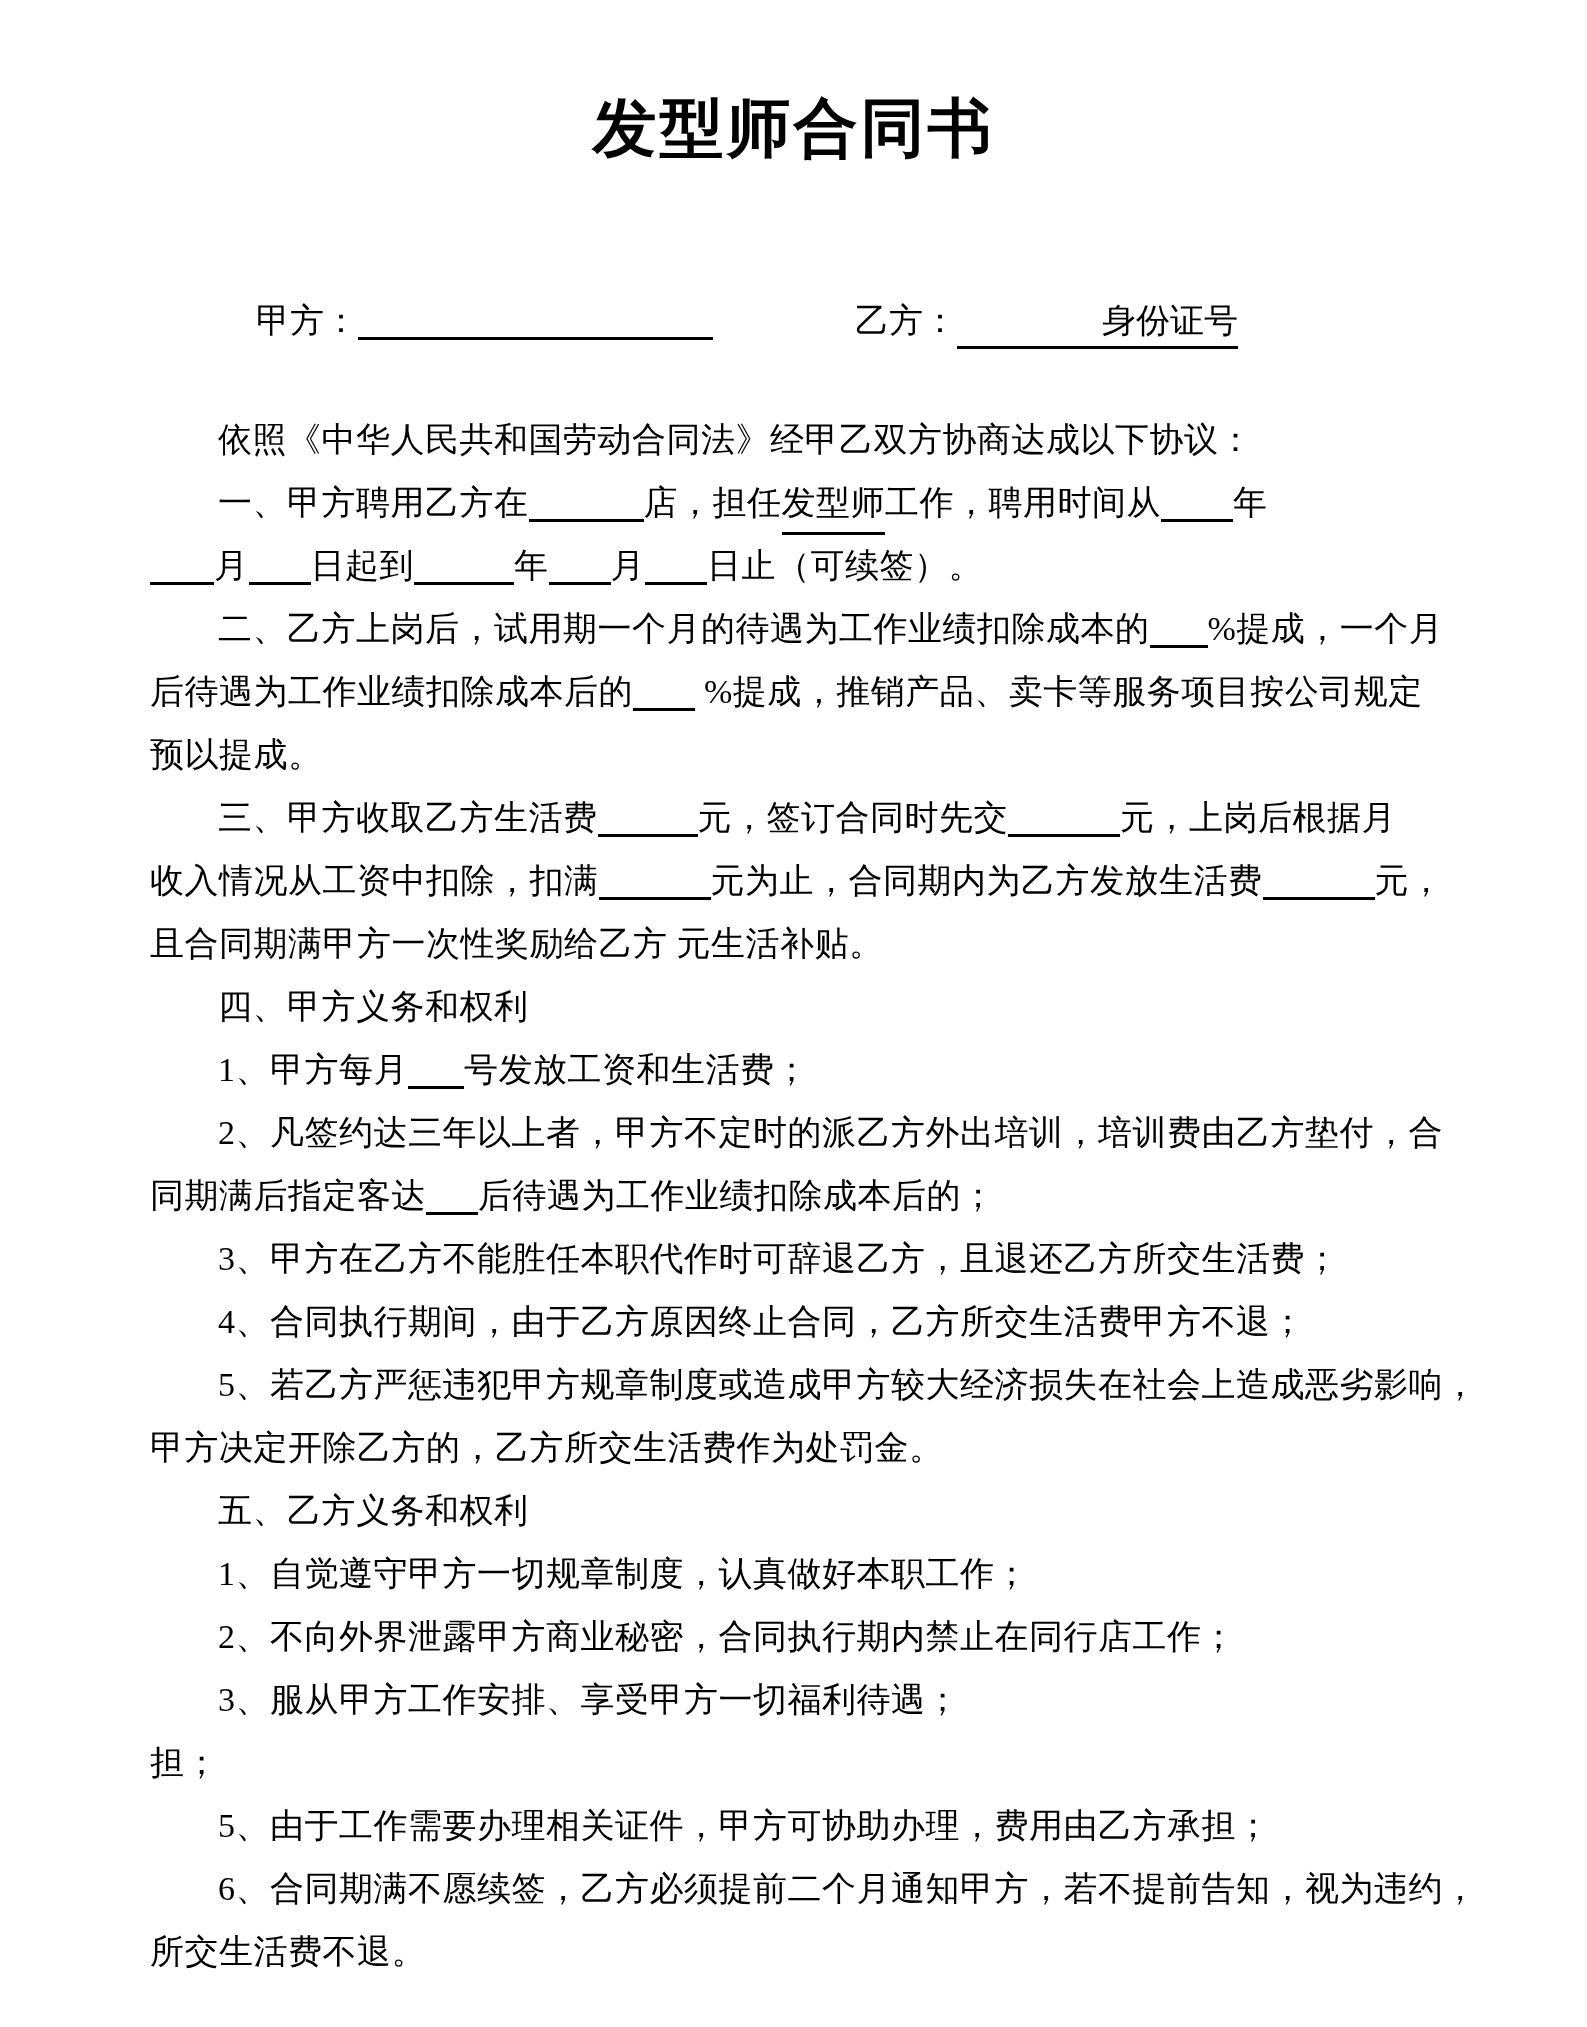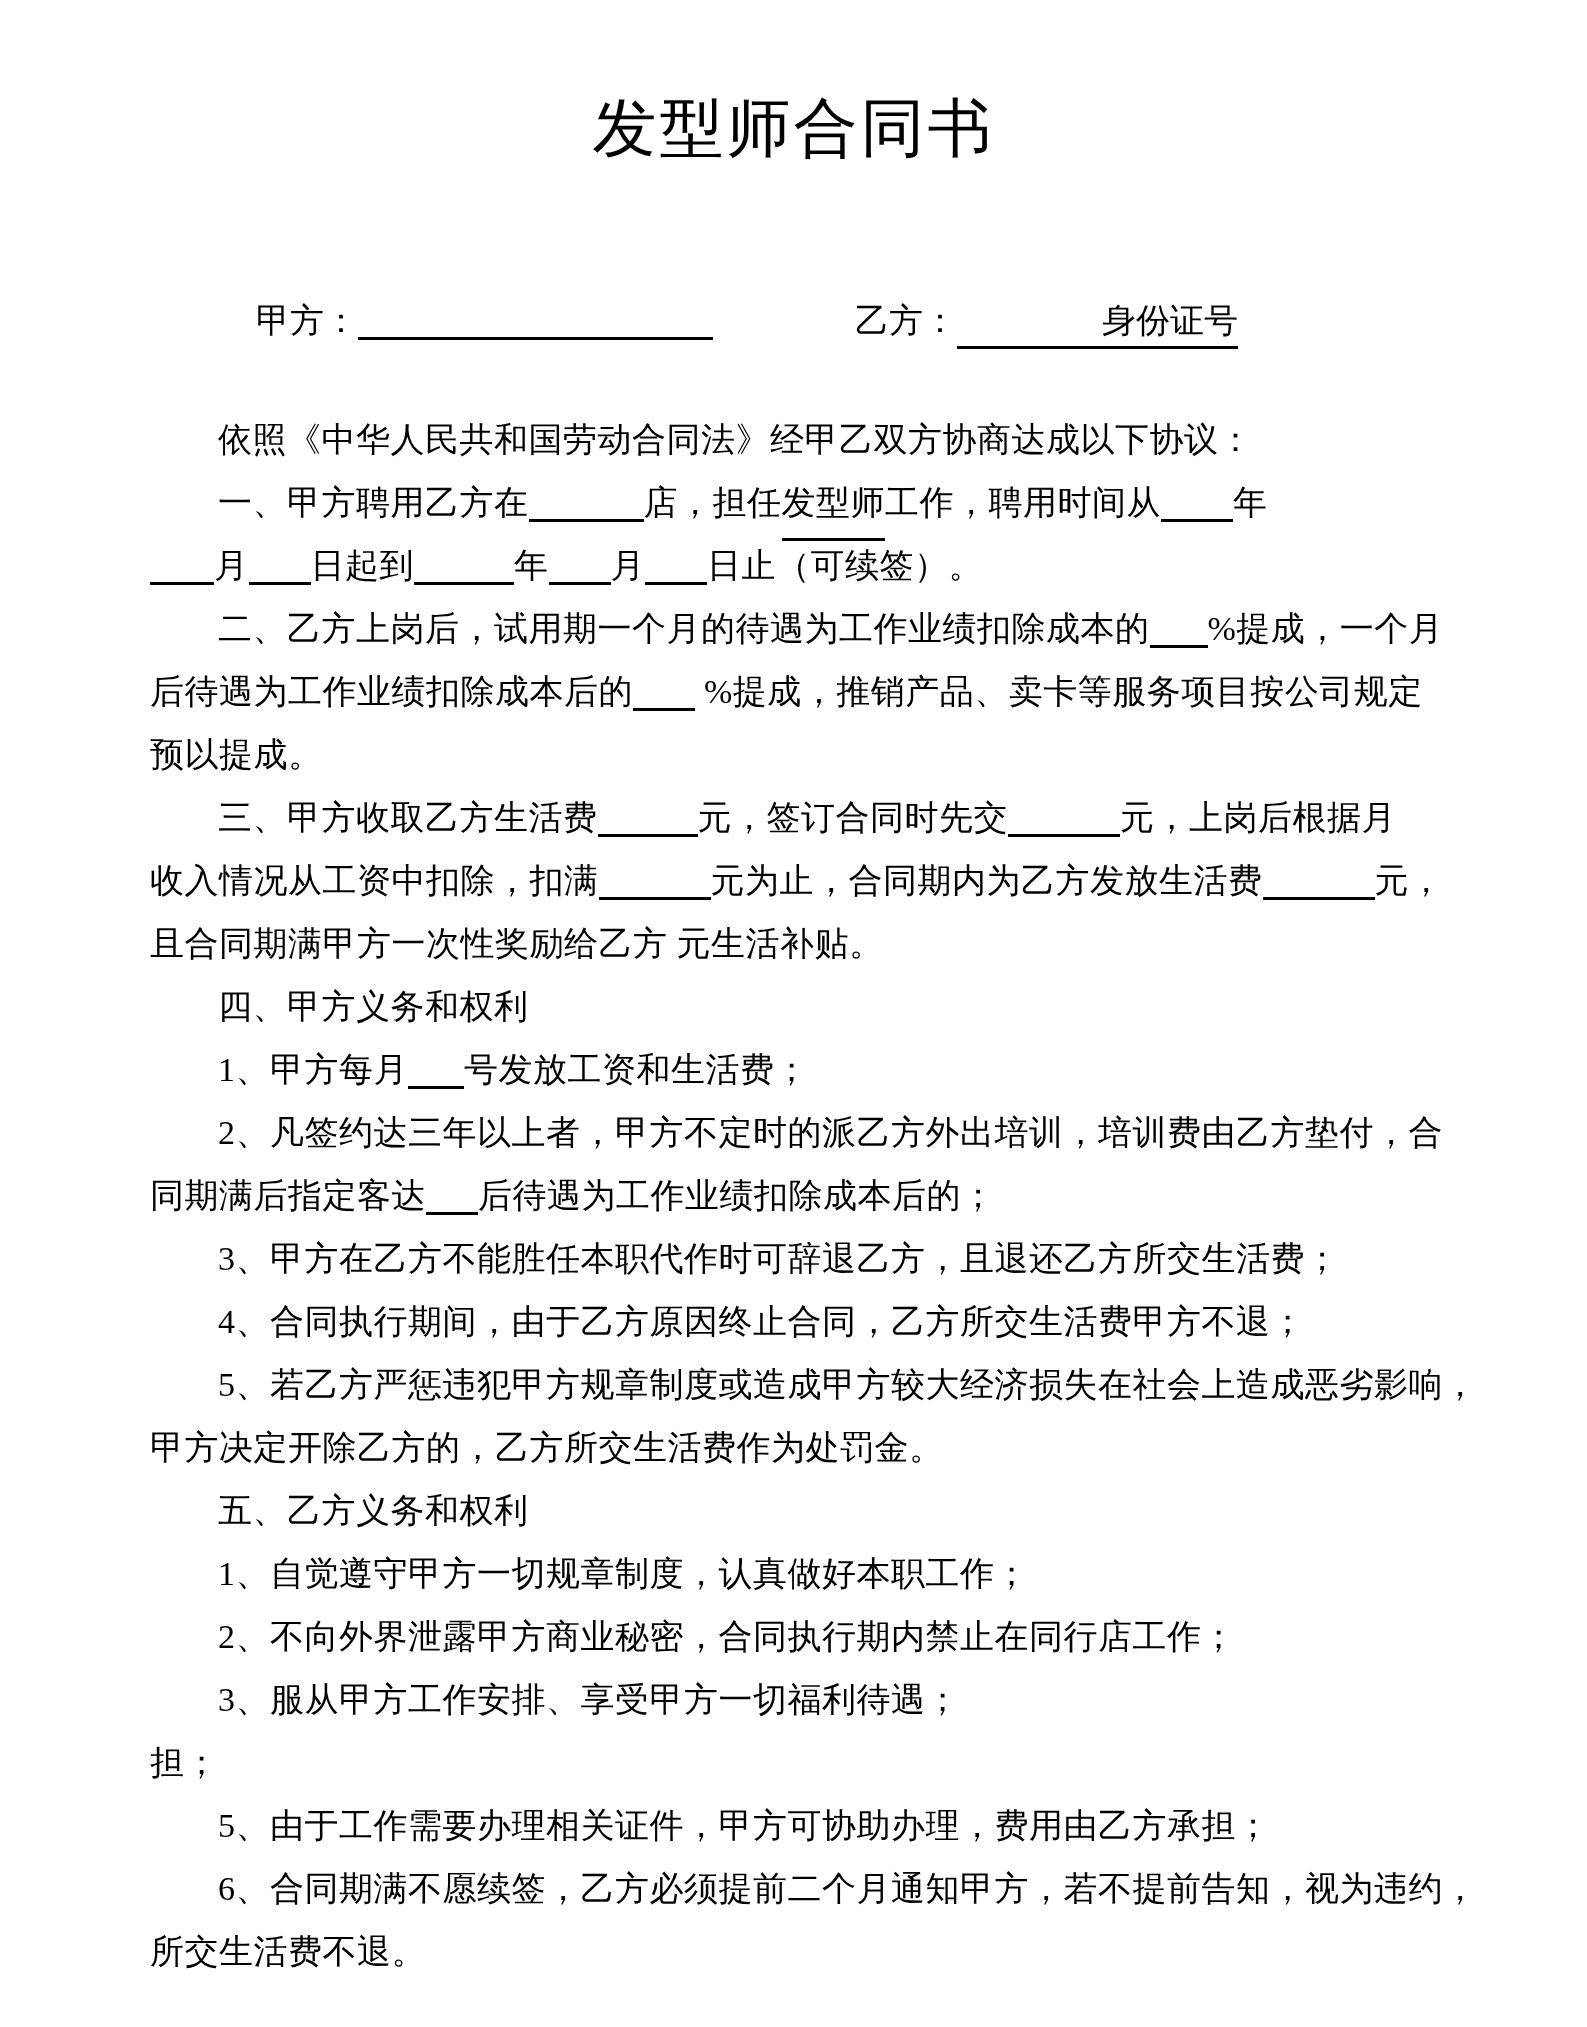--- a/index.html
+++ b/index.html
@@ -15,21 +15,21 @@
     overflow: hidden;
   }
   .doc-title {
     position: absolute;
     top: 84px;
     left: 0;
     width: 100%;
     margin: 0;
     text-align: center;
     font-size: 64px;
-    font-weight: normal;
+    font-weight: bold;
     letter-spacing: 3px;
     line-height: 90px;
   }
   .parties {
     position: absolute;
     top: 297px;
     left: 150px;
     right: 140px;
     font-size: 34px;
     line-height: 48px;
@@ -59,21 +59,21 @@
   .line {
     height: 63px;
     line-height: 63px;
     font-size: 34px;
     letter-spacing: 0.5px;
     white-space: nowrap;
   }
   .line.indent { padding-left: 68px; }
   .uline {
     border-bottom: 3px solid #000;
-    padding-bottom: 17px;
+    padding-bottom: 11px;
   }
 </style>
 </head>
 <body>
 
 <div class="page">
 
   <h1 class="doc-title">发型师合同书</h1>
 
   <div class="parties">

